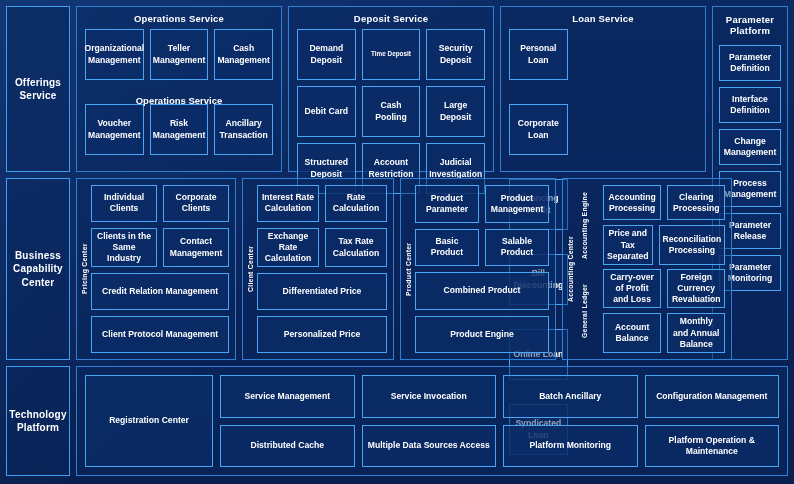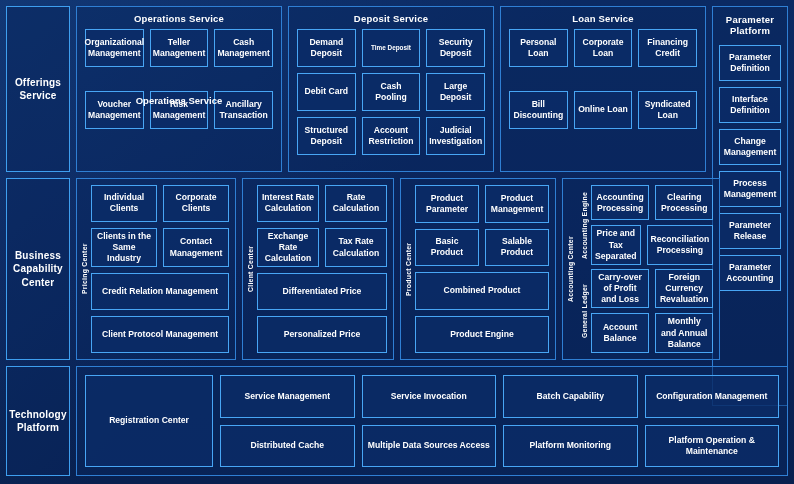--- a/index.html
+++ b/index.html
@@ -35,21 +35,21 @@
     display:flex;align-items:center;justify-content:center;text-align:center;
     font-size:8.6px;font-weight:bold;line-height:1.3;box-sizing:border-box;
     padding:2px 3px;
   }
   .cell.small{font-size:6.4px;}
 
   
   .row1{height:166px;}
   .row1 .group{flex:1 1 0;}
   .row1 .cells{padding:0 8px;}
-  .row1 .cell{width:calc((100% - 12px)/3);height:38px;}
+  .row1 .cell{width:calc((100% - 12px)/3);height:51px;}
   .row1 .grp-ops .cells{row-gap:24px;}
   .dup-title{
     position:absolute;left:0;right:0;top:88px;text-align:center;
     font-size:9.5px;font-weight:bold;pointer-events:none;
   }
   .sidebar{
     width:76px;flex:0 0 76px;border:1.5px solid #2f7fd4;background:rgba(9,40,96,0.45);
     box-sizing:border-box;display:flex;flex-direction:column;align-items:center;
     padding:5px 6px 6px;gap:6px;
   }
@@ -66,21 +66,21 @@
     width:14px;flex:0 0 14px;padding:2px 0;text-align:center;
   }
   .vstack{display:flex;flex-direction:column;gap:6px;flex:1 1 auto;padding:6px 6px 6px 0;box-sizing:border-box;justify-content:flex-end;}
   .vrow{display:flex;gap:6px;flex:1 1 0;}
   .vrow .cell{flex:1 1 0;}
   .g-client{flex:0 0 160px;}
   .g-pricing{flex:0 0 152px;}
   .g-product{flex:0 0 156px;}
   .g-acct{flex:1 1 auto;}
   .acct-inner{display:flex;flex-direction:column;flex:1 1 auto;gap:4px;padding:6px 6px 6px 0;box-sizing:border-box;}
-  .acct-sec{display:flex;flex:1 1 0;gap:0;}
+  .acct-sec{display:flex;flex:1 1 0;gap:12px;}
   .acct-sec .vlabel{font-size:6.8px;}
   .acct-grid{display:flex;flex-direction:column;gap:5px;flex:1 1 auto;}
 
   
   .row3{height:110px;}
   .row3 .group{flex:1 1 auto;display:flex;gap:7px;padding:8px;box-sizing:border-box;}
   .reg{flex:0 0 128px;}
   .tcol{display:flex;flex-direction:column;gap:7px;flex:1 1 0;}
   .tcol .cell{flex:1 1 0;}
 </style>
@@ -121,41 +121,41 @@
         <div class="cell">Cash Pooling</div>
         <div class="cell">Large Deposit</div>
         <div class="cell">Structured Deposit</div>
         <div class="cell">Account Restriction</div>
         <div class="cell">Judicial Investigation</div>
       </div>
     </div>
 
     <div class="group">
       <div class="group-title">Loan Service</div>
-      <div class="cells" style="row-gap:24px;">
+      <div class="cells" style="row-gap:24px;flex-direction:column;">
         <div class="cell">Personal Loan</div>
         <div class="cell">Corporate Loan</div>
         <div class="cell">Financing Credit</div>
         <div class="cell">Bill Discounting</div>
         <div class="cell">Online Loan</div>
         <div class="cell">Syndicated Loan</div>
       </div>
     </div>
 
-    <div class="sidebar" style="height:400px;align-self:flex-start;">
+    <div class="sidebar" style="height:354px;align-self:flex-start;">
       <div class="group-title">
         <span>Parameter</span><br>
         <span>Platform</span>
       </div>
       <div class="cell">Parameter Definition</div>
       <div class="cell">Interface Definition</div>
       <div class="cell">Change Management</div>
       <div class="cell">Process Management</div>
       <div class="cell">Parameter Release</div>
-      <div class="cell">Parameter Accounting</div>
+      <div class="cell">Parameter Monitoring</div>
     </div>
   </div>
 
   <div class="band row2" style="padding-right:82px;">
 
     <div class="band-label">
       <span>
         <span>Business</span><br>
         <span>Capability</span><br>
         <span>Center</span>
@@ -274,21 +274,21 @@
         <div class="cell">Service Management</div>
         <div class="cell">Distributed Cache</div>
       </div>
 
       <div class="tcol">
         <div class="cell">Service Invocation</div>
         <div class="cell">Multiple Data Sources Access</div>
       </div>
 
       <div class="tcol">
-        <div class="cell">Batch Capability</div>
+        <div class="cell">Batch Ancillary</div>
         <div class="cell">Platform Monitoring</div>
       </div>
 
       <div class="tcol">
         <div class="cell">Configuration Management</div>
         <div class="cell">Platform Operation &amp; Maintenance</div>
       </div>
     </div>
   </div>
 

